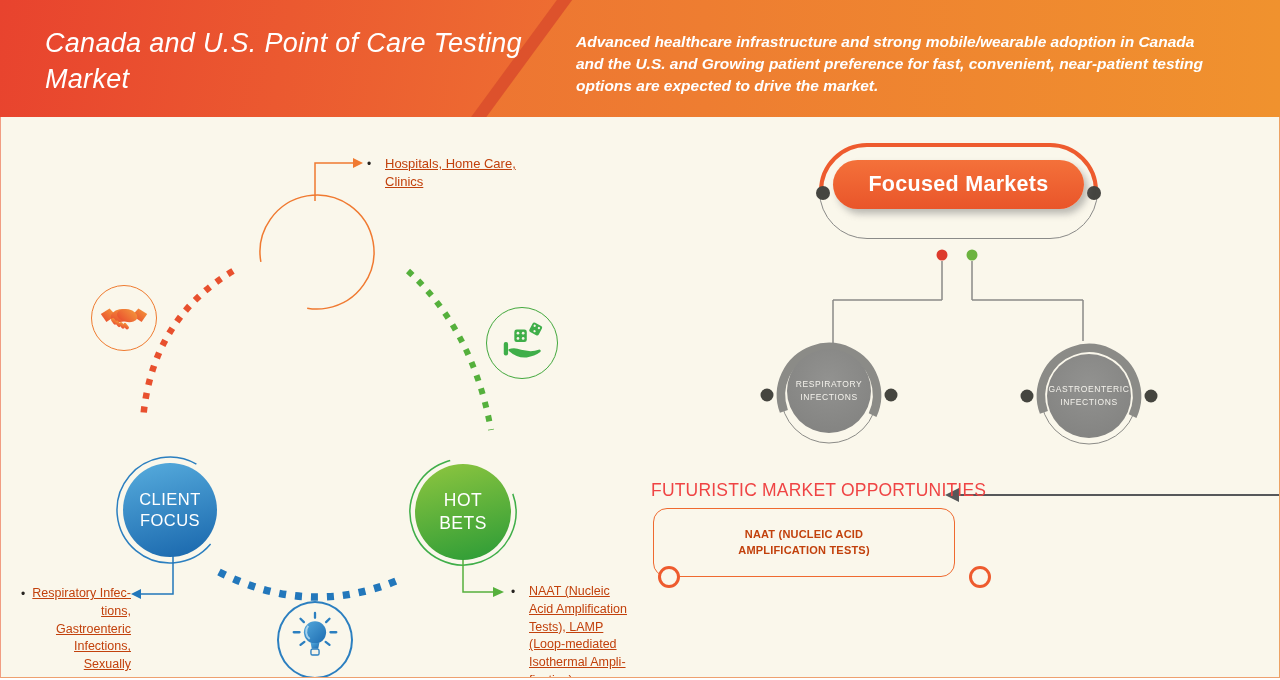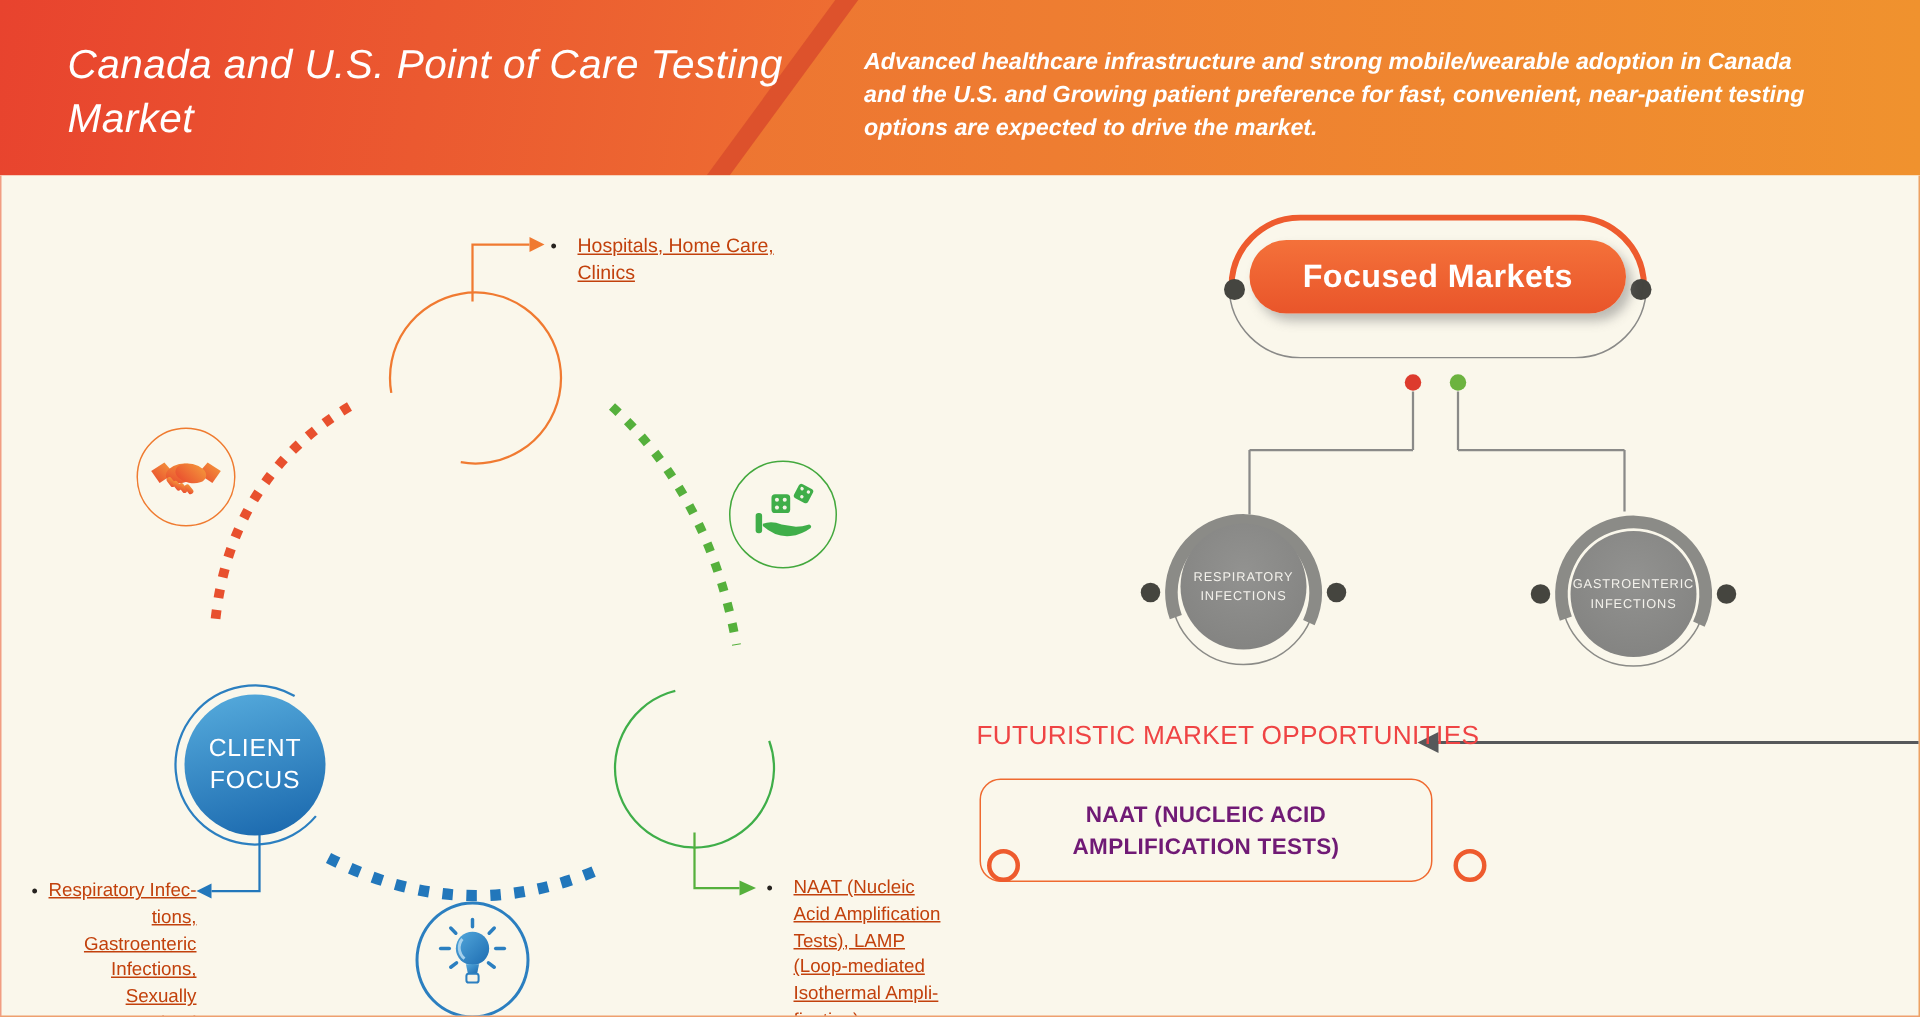--- a/index.html
+++ b/index.html
@@ -73,22 +73,22 @@
                color:#f4f2ec; font-size:8.5px; letter-spacing:.6px; line-height:1.55;
                white-space:pre-line; }
   #gray-l { left:786px;  top:232px; }
   #gray-r { left:1046px; top:237px; }
 
   
   #fut-heading { position:absolute; left:650px; top:363px; font-size:17.5px; color:#ef4444;
                  letter-spacing:.2px; }
   .opp-box { position:absolute; width:302px; height:69px; border:1.5px solid #ef6a30;
              border-radius:14px; display:flex; align-items:center; justify-content:center;
-             text-align:center; font-weight:700; font-size:15px; color:#701a75;
-             white-space:pre-line; line-height:1.4; letter-spacing:.2px;margin-top:11px; }
+             text-align:center; font-weight:700; font-size:11px; color:#c2410c;
+             white-space:pre-line; line-height:1.4; letter-spacing:.2px; }
   #opp-1 { left:652px; top:391px; }
   #opp-2 { left:963px; top:391px; }
   .opp-ring { position:absolute; width:22px; height:22px; border-radius:50%;
               border:3px solid #ee5b2e; background:#faf7eb; }
   #opp-ring-1 { left:657px; top:449px; }
   #opp-ring-2 { left:968px; top:449px; }
 </style>
 </head>
 <body>
 
@@ -156,20 +156,22 @@
       </g>
 
       <g>
         <line x1="956" y1="378" x2="1280" y2="378" stroke="#56585a" stroke-width="2"></line>
         <polygon points="944,378 958,371 958,385" fill="#56585a"></polygon>
       </g>
     </svg>
 
     <div class="node" id="node-cf">CLIENT
 FOCUS</div>
+    <div class="node" id="node-hb">HOT
+BETS</div>
 
     <div class="icon-circle" id="icon-handshake">
       <svg width="48" height="34" viewBox="0 0 60 40">
         <defs>
           <linearGradient id="hg" x1="0" y1="1" x2="1" y2="0">
             <stop offset="0" stop-color="#e8472e"></stop>
               <stop offset="1" stop-color="#f59c3c"></stop>
           </linearGradient>
         </defs>
         <g fill="url(#hg)">

